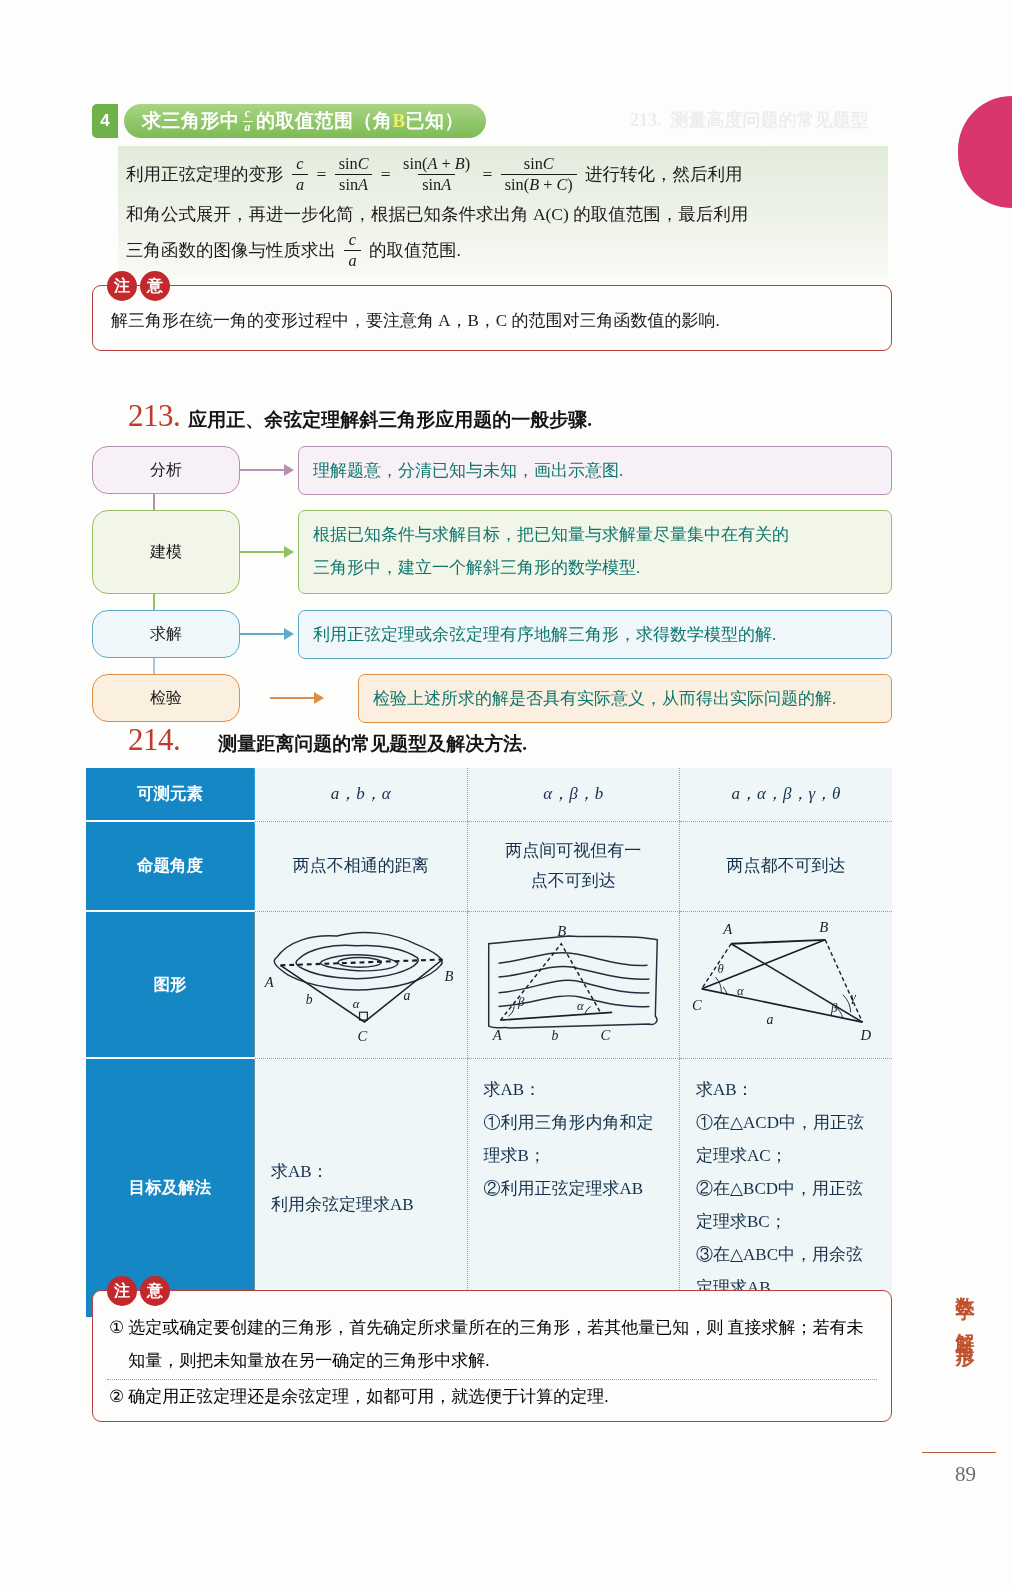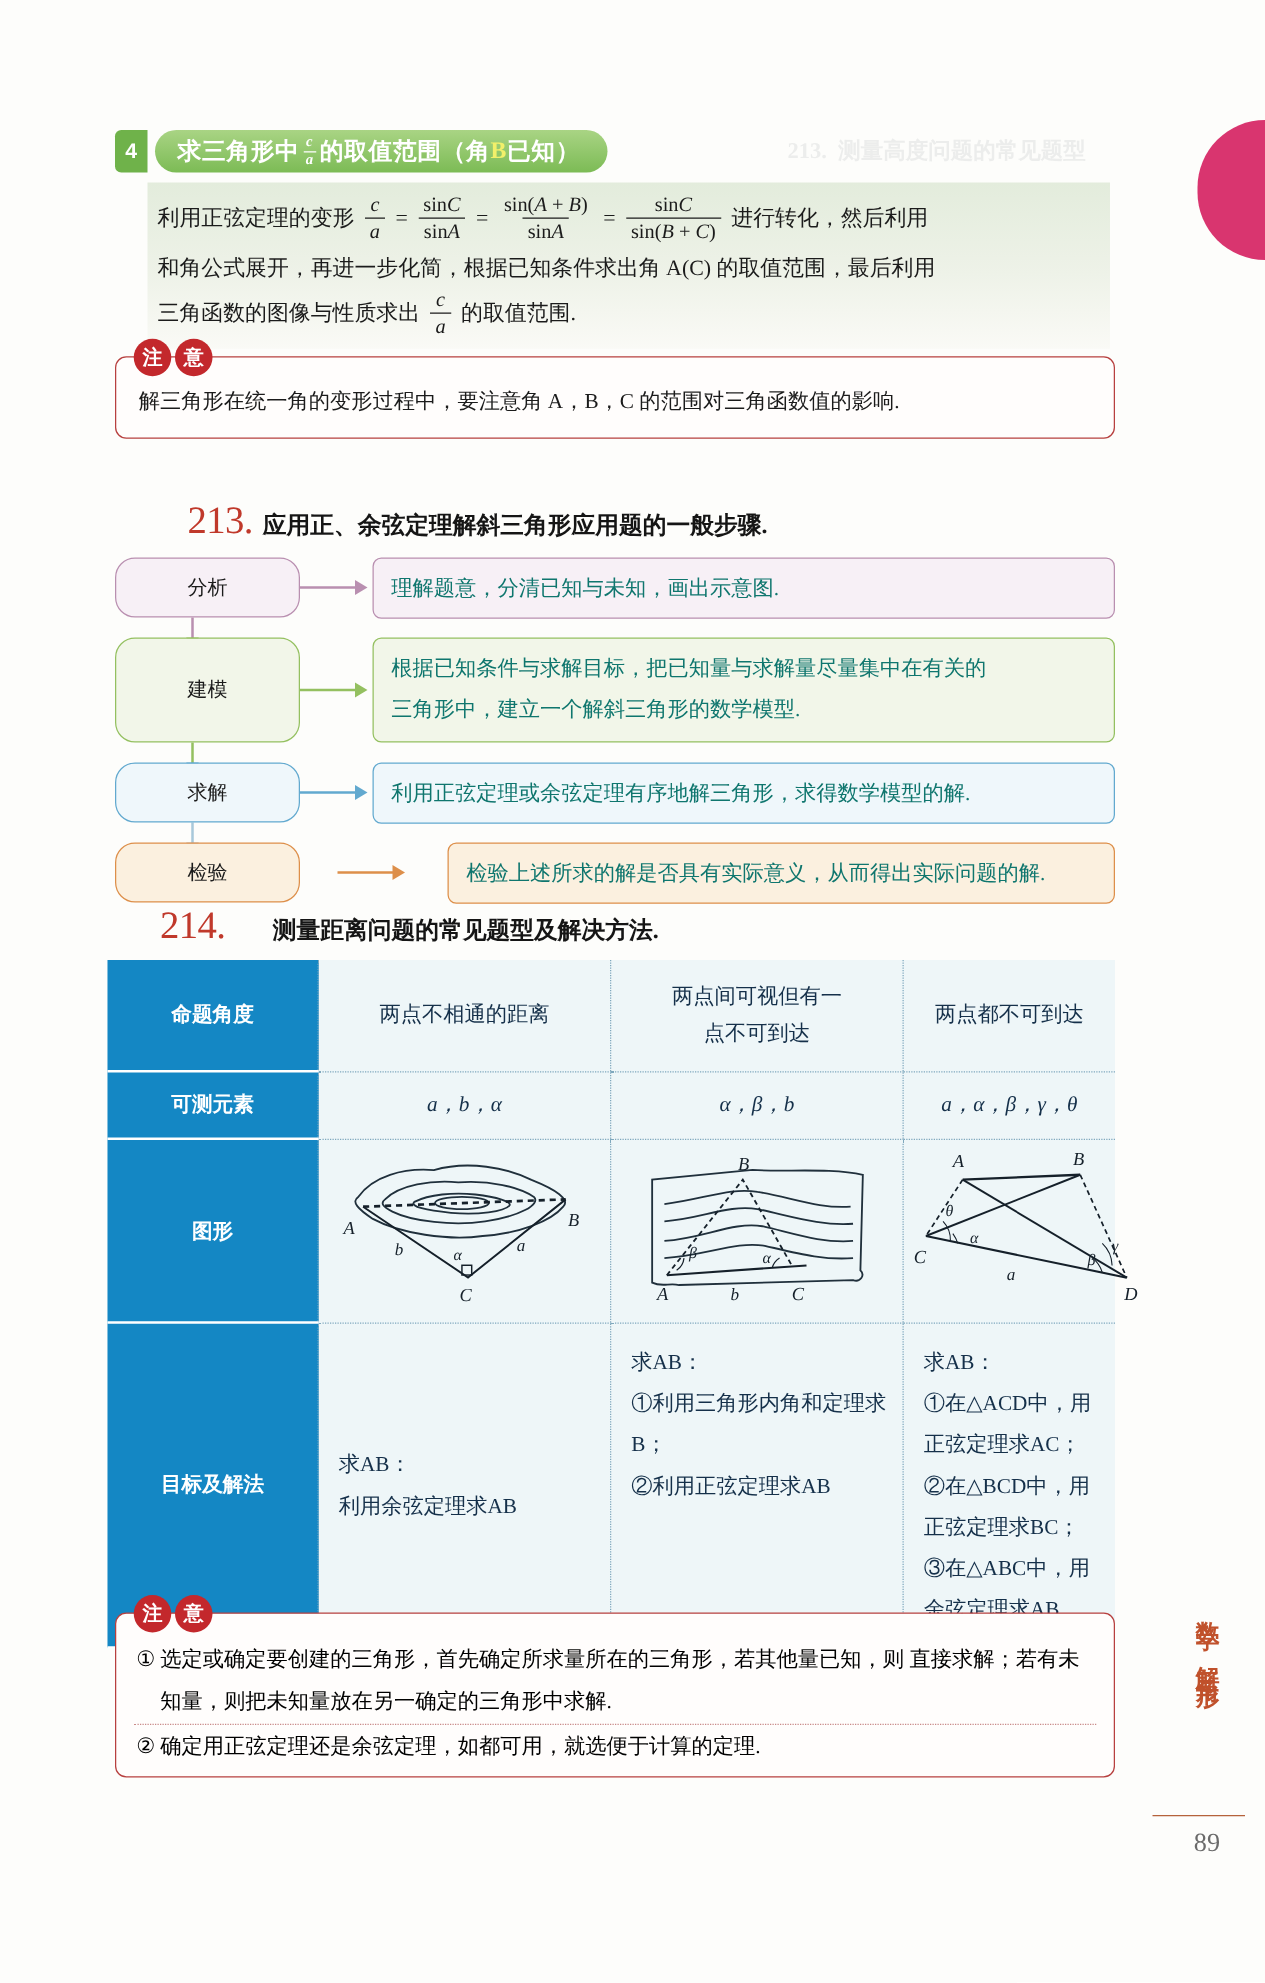--- a/index.html
+++ b/index.html
@@ -388,21 +388,21 @@
   </div>
 
   <div class="note-box" style="left:92px; top:285px; width:800px; height:66px;">
     <div class="note-badge">
       <span>注</span>
       <span>意</span>
     </div>
     <div class="note-text" style="margin-top:18px;">解三角形在统一角的变形过程中，要注意角 A，B，C 的范围对三角函数值的影响.</div>
   </div>
 
-  <div class="sec-head" style="left:128px; top:398px;margin-left:22px;">
+  <div class="sec-head" style="left:128px; top:398px;">
     <span class="sec-num">213.</span>
     <span class="sec-title">应用正、余弦定理解斜三角形应用题的一般步骤.</span>
   </div>
 
   <div class="flow">
 
     <div class="flow-row" style="height:48px;">
       <div class="flow-label" style="height:48px; border-color:#b98fb0; background:#f7f0f6;">
         <span>分析</span>
       </div>
@@ -470,34 +470,34 @@
 
   <div class="sec-head" style="left:128px; top:722px;gap:38px;">
     <span class="sec-num">214.</span>
     <span class="sec-title">测量距离问题的常见题型及解决方法.</span>
   </div>
 
   <table class="tbl">
 
     <tbody>
         <tr>
+      <td class="hdr-cell" style="height:52px;">可测元素</td>
+      <td class="data-cell mi">a，b，α</td>
+      <td class="data-cell mi">α，β，b</td>
+      <td class="data-cell mi">a，α，β，γ，θ</td>
+    </tr>
+
+    <tr>
       <td class="hdr-cell" style="height:88px;">命题角度</td>
       <td class="data-cell" style="width:213px;">两点不相通的距离</td>
       <td class="data-cell" style="width:213px;">
         <div>两点间可视但有一</div>
         <div>点不可到达</div>
       </td>
       <td class="data-cell">两点都不可到达</td>
-    </tr>
-
-    <tr>
-      <td class="hdr-cell" style="height:52px;">可测元素</td>
-      <td class="data-cell mi">a，b，α</td>
-      <td class="data-cell mi">α，β，b</td>
-      <td class="data-cell mi">a，α，β，γ，θ</td>
     </tr>
 
     <tr>
       <td class="hdr-cell" style="height:142px;">图形</td>
 
       <td class="data-cell fig-cell">
         <svg viewBox="0 0 210 130" width="205" height="128">
           <g fill="none" stroke="#20303c" stroke-width="1.5" stroke-linejoin="round">
             <path d="M18 42 C30 25,55 18,80 20 C108 12,140 18,160 28 C180 36,192 44,186 50 C176 62,150 72,120 74 C92 78,52 72,30 60 C18 52,12 46,18 42 Z"></path>
             <path d="M40 44 C52 32,78 28,100 30 C126 28,150 34,162 42 C168 48,150 58,122 62 C96 66,62 62,46 54 C38 50,36 47,40 44 Z"></path>

